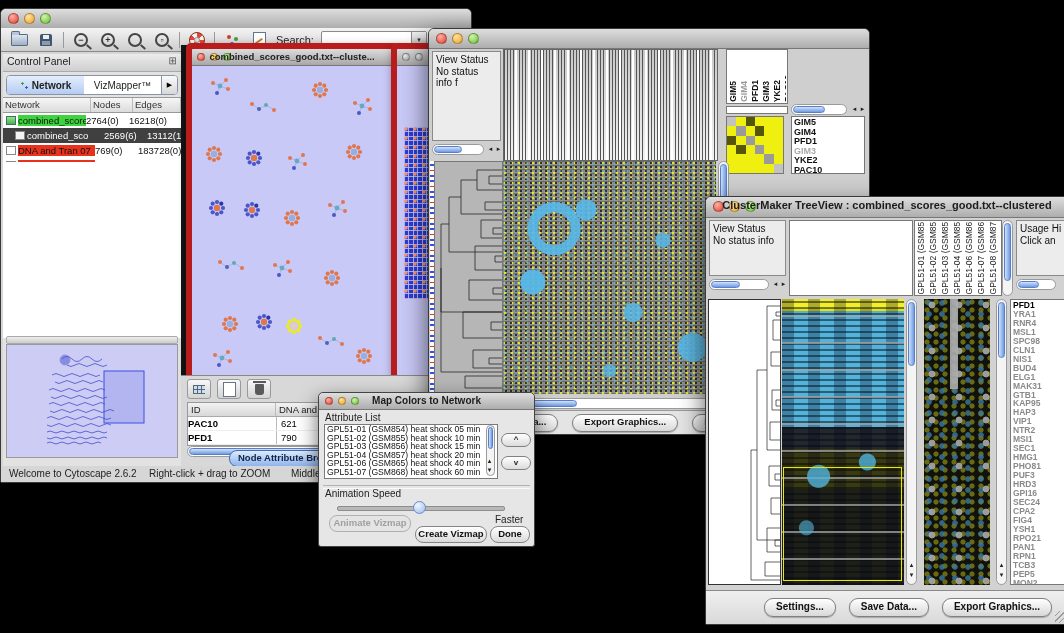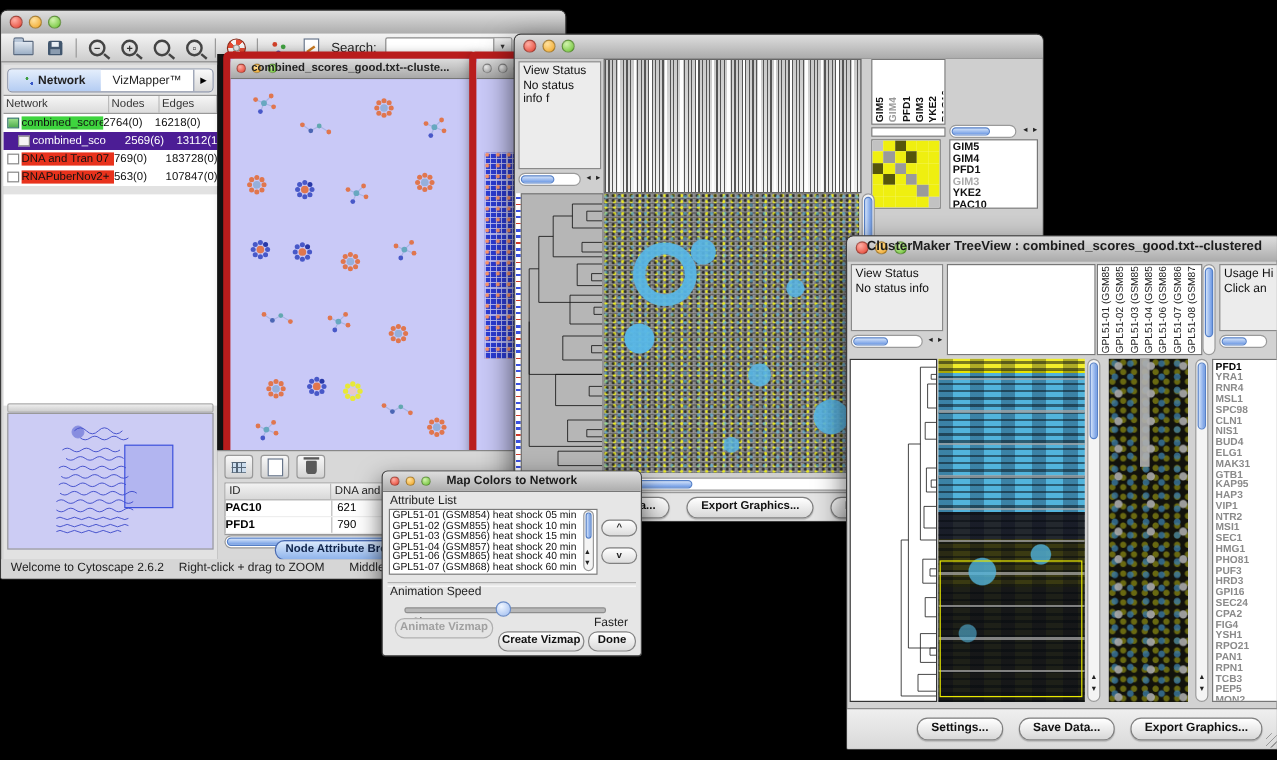--- a/index.html
+++ b/index.html
@@ -60,21 +60,21 @@
   .nt-head{display:flex;height:14px;background:linear-gradient(#f6f6f6,#dcdcdc);border-top:1px solid #999;border-bottom:1px solid #999;font-size:9.5px;color:#333}
   .nt-head span{padding:1px 2px;border-right:1px solid #bbb;box-sizing:border-box}
   .c-name{width:88px}.c-nodes{width:42px}.c-edges{flex:1}
   .nrows{background:#fff}
   .nrow{display:flex;height:15px;align-items:center;font-size:9.5px;color:#111;background:#fff}
   .nrow .nicon{width:10px;height:9px;margin:0 2px 0 3px;background:#fff;border:1px solid #888;box-sizing:border-box;flex:none}
   .nrow:nth-child(1) .nicon{background:linear-gradient(#9adf8a,#4fae4f);border-color:#376}
   .nrow:nth-child(2) .nicon{margin-left:12px;background:#f4f4f4}
   .nrow .nname{width:77px;white-space:nowrap;overflow:hidden;flex:none}
   .nrow:nth-child(1) .nname{background:#3ed43e;width:68px}
-  .nrow:nth-child(2){background:#4c1d95;color:#fff}
+  .nrow:nth-child(2){background:#404040;color:#fff}
   .nrow:nth-child(3) .nname,.nrow:nth-child(4) .nname{background:#e8321c}
   .nrow .nnodes{width:43px;flex:none}
   .nrow .nedges{flex:1}
   .overview{position:absolute;left:3px;right:3px;bottom:8px;height:112px;background:#ccccf4;border:1px solid #999}
   .ov-handle{position:absolute;left:3px;right:3px;bottom:122px;height:6px;background:linear-gradient(#eee,#ccc);border:1px solid #aaa;border-radius:2px}
   
   .mdi{position:absolute;left:180px;top:36px;right:0;height:330px;background:#141414}
   .iwin{position:absolute;border:6px solid #b91c1c;border-radius:5px 5px 0 0;box-shadow:2px 4px 10px rgba(0,0,0,.5);background:#c9c9f7}
   .ititle{height:16px;background:linear-gradient(#dcdcdc,#a8a8a8);border-bottom:1px solid #777;border-radius:4px 4px 0 0;position:relative}
   .ititle .t{position:absolute;left:0;right:0;top:2px;font-size:9.5px;font-weight:bold;color:#222;text-align:center;white-space:nowrap;overflow:hidden}
@@ -226,20 +226,24 @@
     <span class="lbl">Search:</span>
     <span class="combo">
         <span class="dd">▾</span>
       </span>
     <span class="tbtn">
         <span class="ic-page grid"></span>
       </span>
   </div>
 
   <div class="cp">
+    <div class="cp-h">
+      <span>Control Panel</span>
+      <span class="fl">⊞</span>
+    </div>
     <div class="tabs">
       <span class="tab sel">
         <span class="neticon"></span>
         <span>Network</span>
       </span>
       <span class="tab">
         <span>VizMapper™</span>
       </span>
       <span class="tabarrow">▶</span>
     </div>

